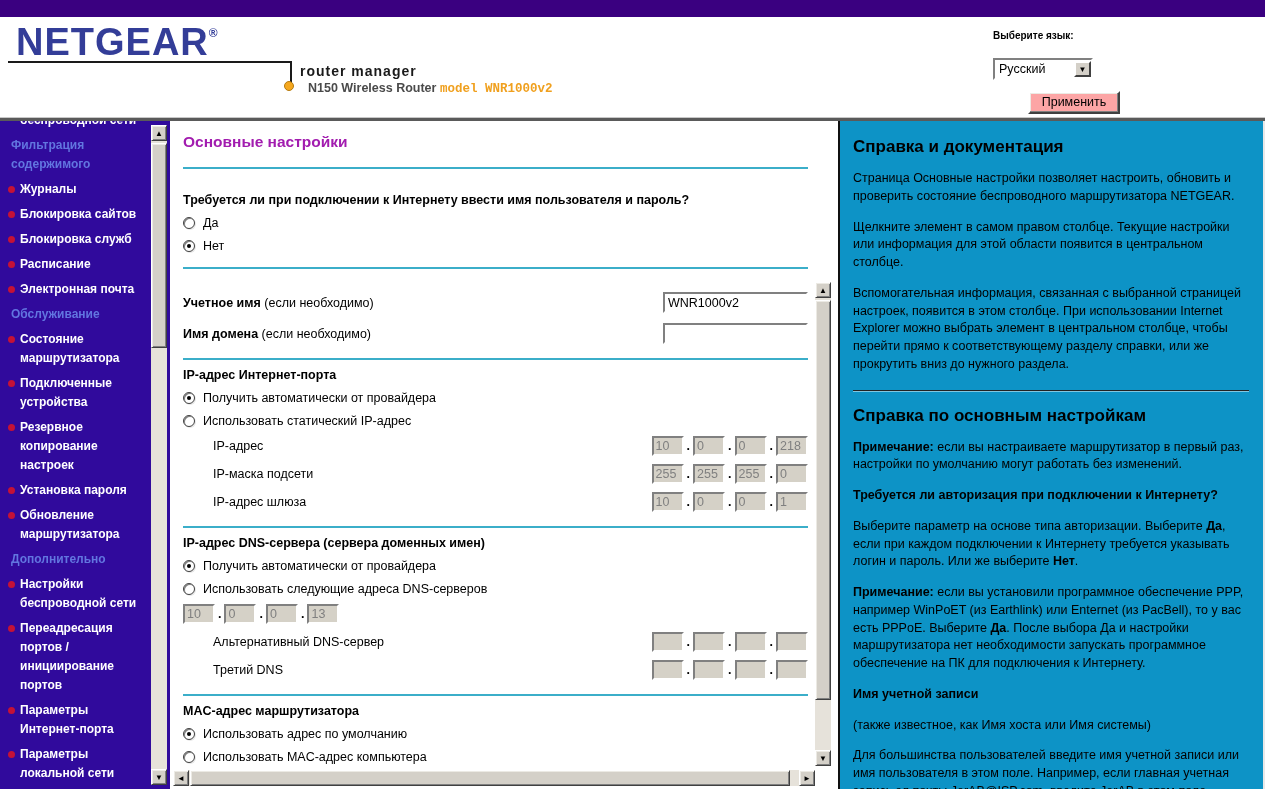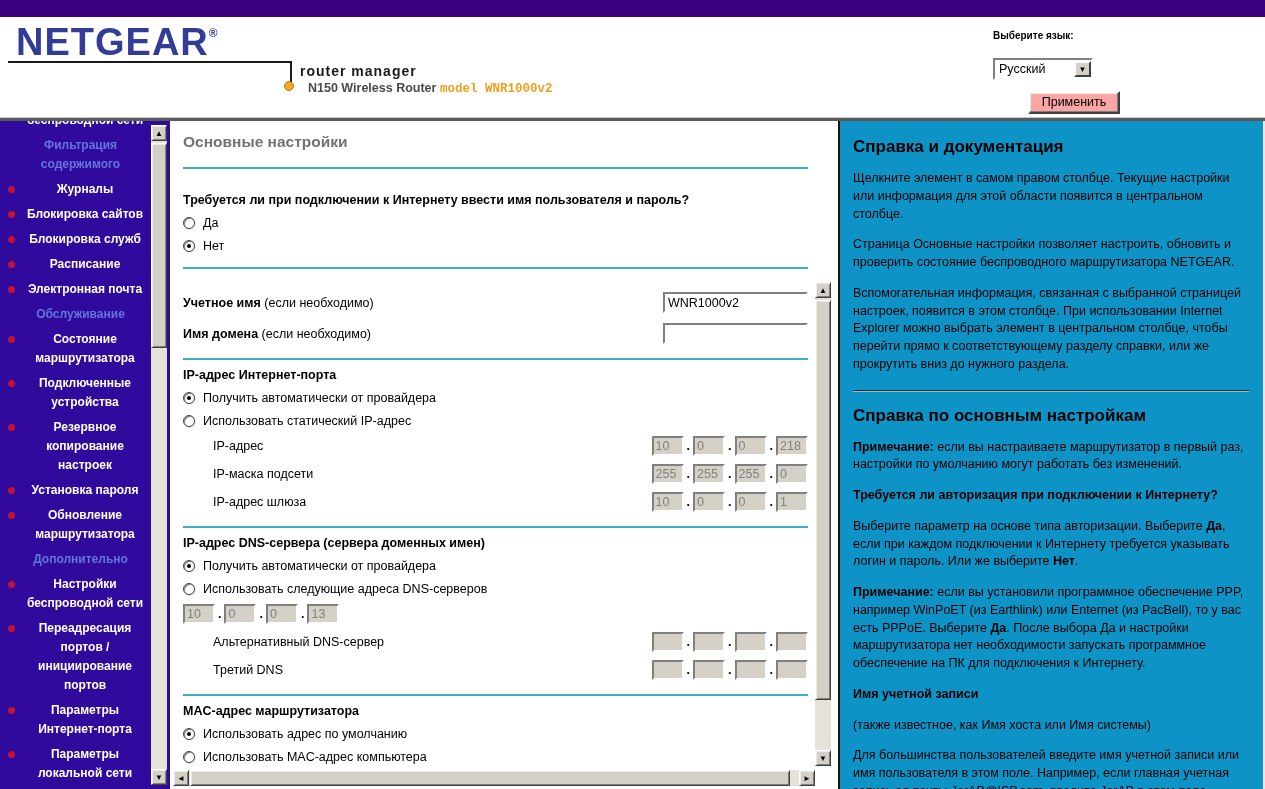--- a/index.html
+++ b/index.html
@@ -34,21 +34,21 @@
     border:2px solid; border-color:#fff #404040 #404040 #fff; box-shadow:inset -1px -1px 0 #808080, inset 1px 1px 0 #ECEAE4;
     font-size:12.5px; text-align:center; line-height:19px; cursor:default; }
   .header-hr { position:absolute; top:117px; left:0; width:100%; height:1px; background:#C8C8C8; }
   .frame-sep { position:absolute; top:118px; left:0; width:100%; height:3px; background:#5a5a5a; }
 
   
   .content { position:absolute; top:121px; left:0; right:0; bottom:0; }
 
   
   .sidebar { position:absolute; left:0; top:0; bottom:0; width:170px; background:#300A9C; overflow:hidden; }
-  .sidebar ul { list-style:none; margin:-14px 0 0 0; padding:4px 26px 0 0;text-align:center; }
+  .sidebar ul { list-style:none; margin:-14px 0 0 0; padding:4px 26px 0 0; }
   .nav-item { position:relative; color:#fff; font-weight:bold; font-size:12px; line-height:19px;
     margin-bottom:6px; padding-left:20px; width:150px; cursor:pointer; }
   .nav-item.category { color:#6276E0; padding-left:11px; cursor:default; }
   .bullet { position:absolute; left:8px; top:6px; width:7px; height:7px; border-radius:50%; background:#C41236; }
 
   .v-scrollbar, .h-scrollbar { background:#E6E2DA; }
   .sb-btn { position:absolute; width:16px; height:16px; background:#D4D0C8;
     border:1px solid; border-color:#fff #404040 #404040 #fff;
     box-shadow:inset 1px 1px 0 #ECEAE4, inset -1px -1px 0 #808080;
     font-size:8px; color:#000; display:flex; align-items:center; justify-content:center; }
@@ -56,21 +56,21 @@
     border:1px solid; border-color:#fff #404040 #404040 #fff;
     box-shadow:inset 1px 1px 0 #ECEAE4, inset -1px -1px 0 #808080; }
   .sidebar-sb { position:absolute; right:3px; top:4px; bottom:4px; width:16px; }
   .sidebar-sb .up { top:0; left:0; }
   .sidebar-sb .down { bottom:0; left:0; }
   .sidebar-sb .sb-thumb { top:18px; height:205px; }
 
   
   .center { position:absolute; left:172px; top:0; bottom:0; width:664px; background:#fff; overflow:hidden; }
   .center-fixed { position:absolute; top:0; left:0; right:21px; height:161px; padding:12px 7px 0 11px; }
-  .page-title { color:#737373; font-size:15.5px; font-weight:bold; }
+  .page-title { color:#a21caf; font-size:15.5px; font-weight:bold; }
   .teal-hr { height:2px; background:#3BAEC9; border:0; }
   .mt16 { margin-top:16px; } .mt14 { margin-top:14px; }
   .question { font-weight:bold; font-size:12.5px; margin-top:24px; }
   .radio-row { display:flex; align-items:center; gap:8px; margin-top:9px; font-size:12.5px; cursor:default; }
   input[type=radio] { appearance:none; -webkit-appearance:none; width:12px; height:12px; border-radius:50%;
     background:#fff; border:1px solid #404040; box-shadow:inset 1px 1px 0 #808080, 1px 1px 0 #E8E8E8; margin:0; position:relative; }
   input[type=radio]:checked::after { content:""; position:absolute; left:3px; top:3px; width:4px; height:4px;
     border-radius:50%; background:#000; }
 
   .center-scroll { position:absolute; top:161px; left:0; right:21px; bottom:19px;
@@ -302,22 +302,22 @@
     </div>
     <div class="h-scrollbar center-hsb">
       <div class="sb-btn left">◄</div>
       <div class="h-thumb"></div>
       <div class="sb-btn right">►</div>
     </div>
   </main>
 
   <aside class="help">
     <h1>Справка и документация</h1>
+    <p>Страница Основные настройки позволяет настроить, обновить и проверить состояние беспроводного маршрутизатора NETGEAR.</p>
     <p>Щелкните элемент в самом правом столбце. Текущие настройки или информация для этой области появится в центральном столбце.</p>
-    <p>Страница Основные настройки позволяет настроить, обновить и проверить состояние беспроводного маршрутизатора NETGEAR.</p>
     <p>Вспомогательная информация, связанная с выбранной страницей настроек, появится в этом столбце. При использовании Internet Explorer можно выбрать элемент в центральном столбце, чтобы перейти прямо к соответствующему разделу справки, или же прокрутить вниз до нужного раздела.</p>
     <div class="divider"></div>
     <h1>Справка по основным настройкам</h1>
     <p><b>Примечание:</b><span> если вы настраиваете маршрутизатор в первый раз, настройки по умолчанию могут работать без изменений.</span></p>
     <p class="bold-head">Требуется ли авторизация при подключении к Интернету?</p>
     <p><span>Выберите параметр на основе типа авторизации. Выберите </span><b>Да</b><span>, если при каждом подключении к Интернету требуется указывать логин и пароль. Или же выберите </span><b>Нет</b><span>.</span></p>
     <p><b>Примечание:</b><span> если вы установили программное обеспечение PPP, например WinPoET (из Earthlink) или Enternet (из PacBell), то у вас есть PPPoE. Выберите </span><b>Да</b><span>. После выбора Да и настройки маршрутизатора нет необходимости запускать программное обеспечение на ПК для подключения к Интернету.</span></p>
     <p class="bold-head">Имя учетной записи</p>
     <p>(также известное, как Имя хоста или Имя системы)</p>
     <p>Для большинства пользователей введите имя учетной записи или имя пользователя в этом поле. Например, если главная учетная запись эл.почты JerAB@ISP.com, введите JerAB в этом поле.</p>

